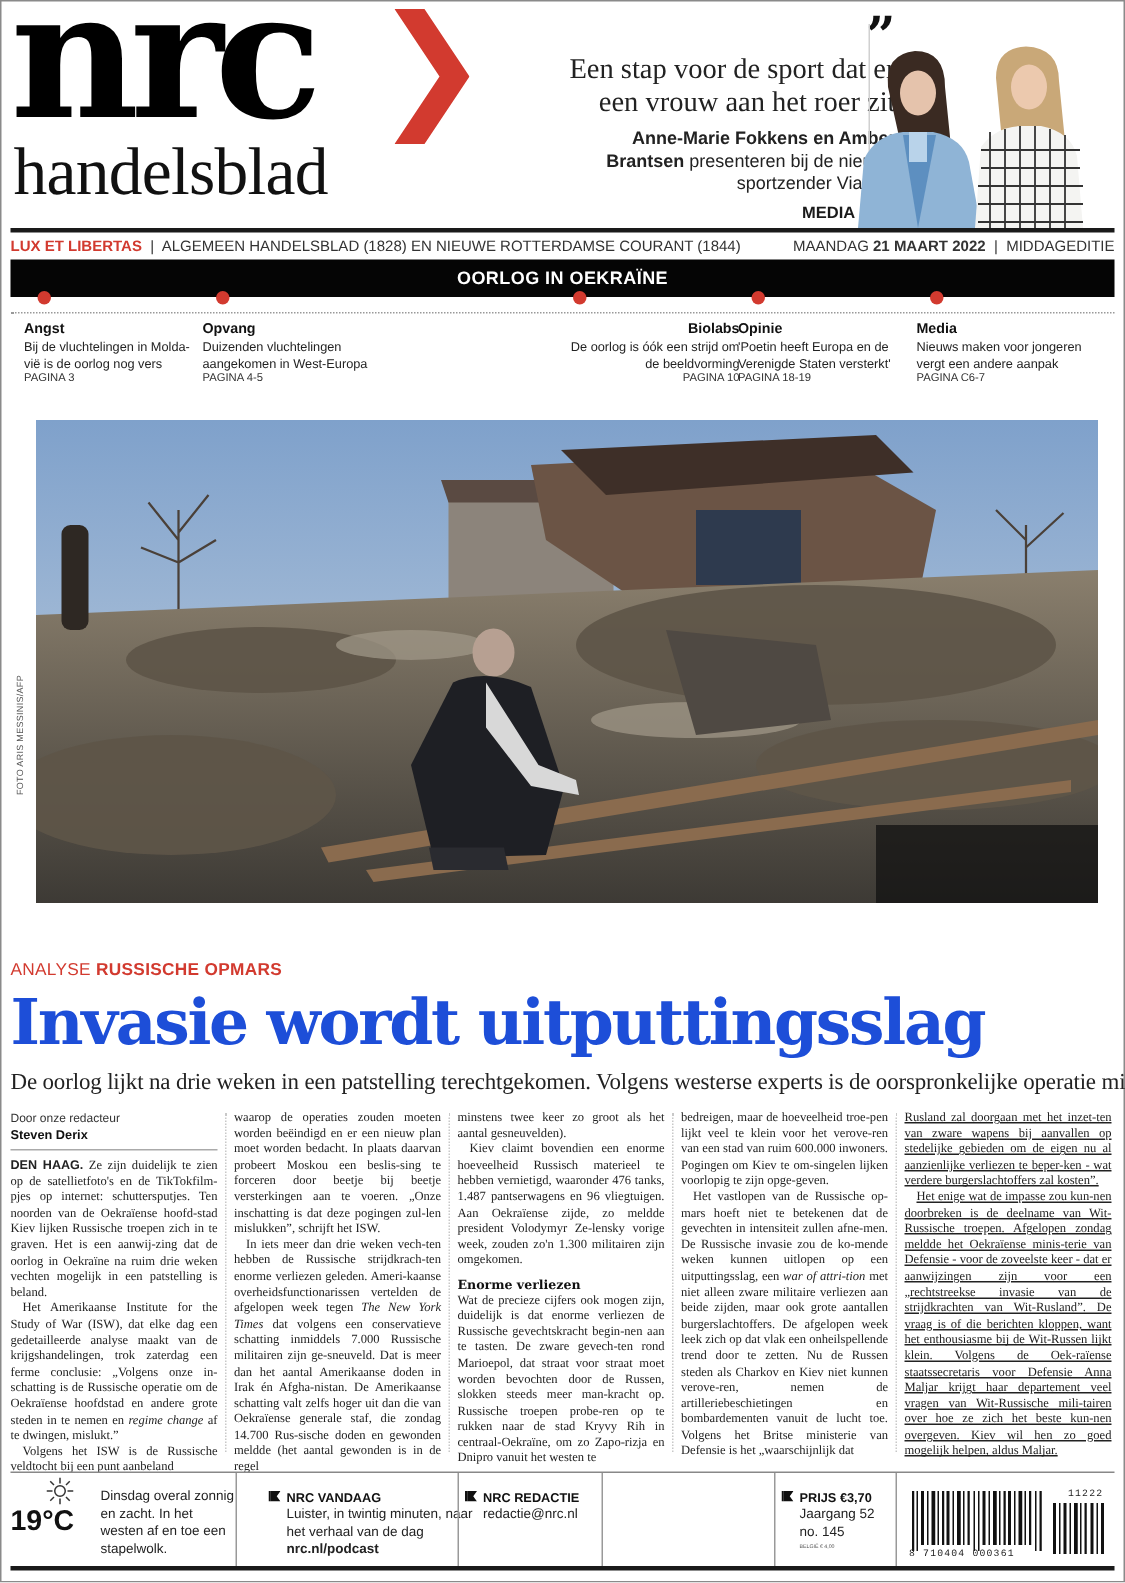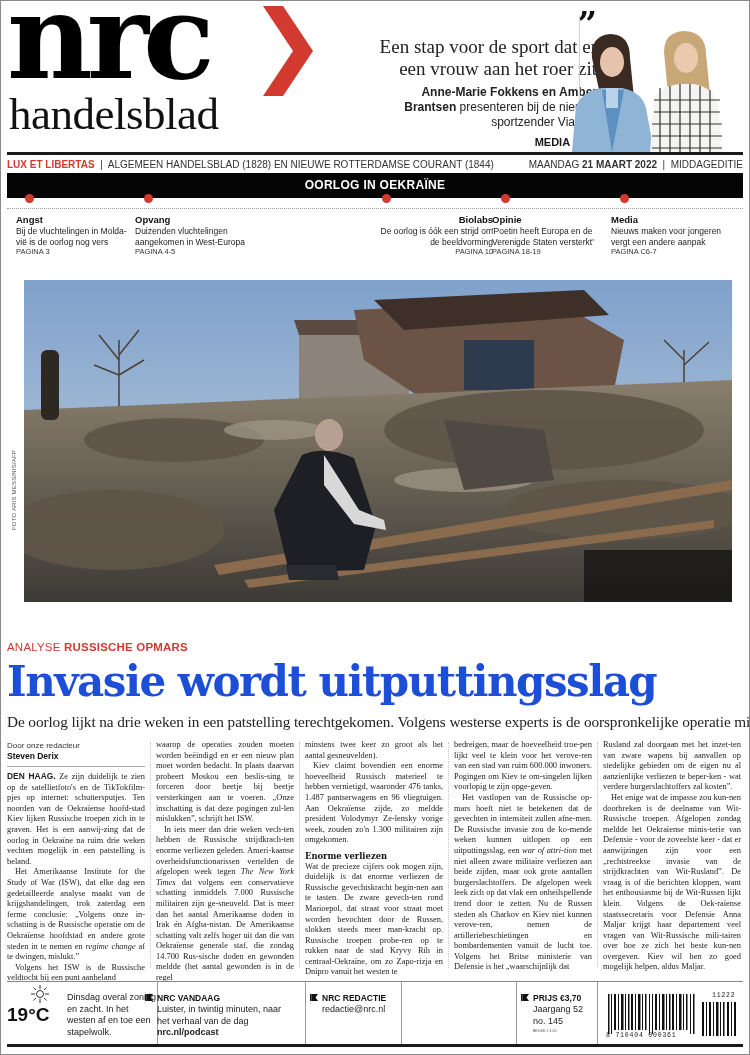--- a/index.html
+++ b/index.html
@@ -258,21 +258,21 @@
       <p class="ind">Kiev claimt bovendien een enorme hoeveelheid Russisch materieel te hebben vernietigd, waaronder 476 tanks, 1.487 pantserwagens en 96 vliegtuigen. Aan Oekraïense zijde, zo meldde president Volodymyr Ze-lensky vorige week, zouden zo'n 1.300 militairen zijn omgekomen.</p>
       <div class="sub">Enorme verliezen</div>
       <p>Wat de precieze cijfers ook mogen zijn, duidelijk is dat enorme verliezen de Russische gevechtskracht begin-nen aan te tasten. De zware gevech-ten rond Marioepol, dat straat voor straat moet worden bevochten door de Russen, slokken steeds meer man-kracht op. Russische troepen probe-ren op te rukken naar de stad Kryvy Rih in centraal-Oekraïne, om zo Zapo-rizja en Dnipro vanuit het westen te</p>
     </div>
     <div class="col-sep" style="left:441px;"></div>
     <div class="col" style="left:447px;">
       <p>bedreigen, maar de hoeveelheid troe-pen lijkt veel te klein voor het verove-ren van een stad van ruim 600.000 inwoners. Pogingen om Kiev te om-singelen lijken voorlopig te zijn opge-geven.</p>
       <p class="ind"><span>Het vastlopen van de Russische op-mars hoeft niet te betekenen dat de gevechten in intensiteit zullen afne-men. De Russische invasie zou de ko-mende weken kunnen uitlopen op een uitputtingsslag, een </span><i>war of attri-tion</i><span> met niet alleen zware militaire verliezen aan beide zijden, maar ook grote aantallen burgerslachtoffers. De afgelopen week leek zich op dat vlak een onheilspellende trend door te zetten. Nu de Russen steden als Charkov en Kiev niet kunnen verove-ren, nemen de artilleriebeschietingen en bombardementen vanuit de lucht toe. Volgens het Britse ministerie van Defensie is het „waarschijnlijk dat</span></p>
     </div>
     <div class="col-sep" style="left:590px;"></div>
-    <div class="col" style="left:596px;">
+    <div class="col" style="left:596px;text-decoration:underline;">
       <p>Rusland zal doorgaan met het inzet-ten van zware wapens bij aanvallen op stedelijke gebieden om de eigen nu al aanzienlijke verliezen te beper-ken - wat verdere burgerslachtoffers zal kosten”.</p>
       <p class="ind">Het enige wat de impasse zou kun-nen doorbreken is de deelname van Wit-Russische troepen. Afgelopen zondag meldde het Oekraïense minis-terie van Defensie - voor de zoveelste keer - dat er aanwijzingen zijn voor een „rechtstreekse invasie van de strijdkrachten van Wit-Rusland”. De vraag is of die berichten kloppen, want het enthousiasme bij de Wit-Russen lijkt klein. Volgens de Oek-raïense staatssecretaris voor Defensie Anna Maljar krijgt haar departement veel vragen van Wit-Russische mili-tairen over hoe ze zich het beste kun-nen overgeven. Kiev wil hen zo goed mogelijk helpen, aldus Maljar.</p>
     </div>
   </div>
 
   <div class="footer-top"></div>
   <div class="footer">
     <div class="f-cell" style="left:0; width:152px;">
       <svg class="sun" viewBox="0 0 18 18">
         <circle cx="9" cy="9" r="3.5" fill="none" stroke="#333" stroke-width="1"></circle>
@@ -285,21 +285,21 @@
             <line x1="13" y1="13" x2="15.5" y2="15.5"></line>
           <line x1="15.5" y1="2.5" x2="13" y2="5"></line>
             <line x1="5" y1="13" x2="2.5" y2="15.5"></line>
         </g>
       </svg>
       <div class="temp">19°C</div>
       <div class="weather-text">Dinsdag overal zonnig en zacht. In het westen af en toe een stapelwolk.</div>
     </div>
     <div class="f-sep" style="left:150px;"></div>
 
-    <div class="f-cell" style="left:138px; width:140px;">
+    <div class="f-cell" style="left:172px; width:140px;">
       <div class="f-head">
         <svg class="f-flag" viewBox="0 0 8 7">
             <rect x="0" y="0" width="1.5" height="7" fill="#111"></rect>
             <polygon points="1.5,0 8,0 5.5,3.5 8,7 1.5,7" fill="#111"></polygon>
           </svg><span>NRC VANDAAG</span>
       </div>
       <div class="f-body">
         <span>Luister, in twintig minuten, naar het verhaal van de dag</span><br>
         <b>nrc.nl/podcast</b>
       </div>

